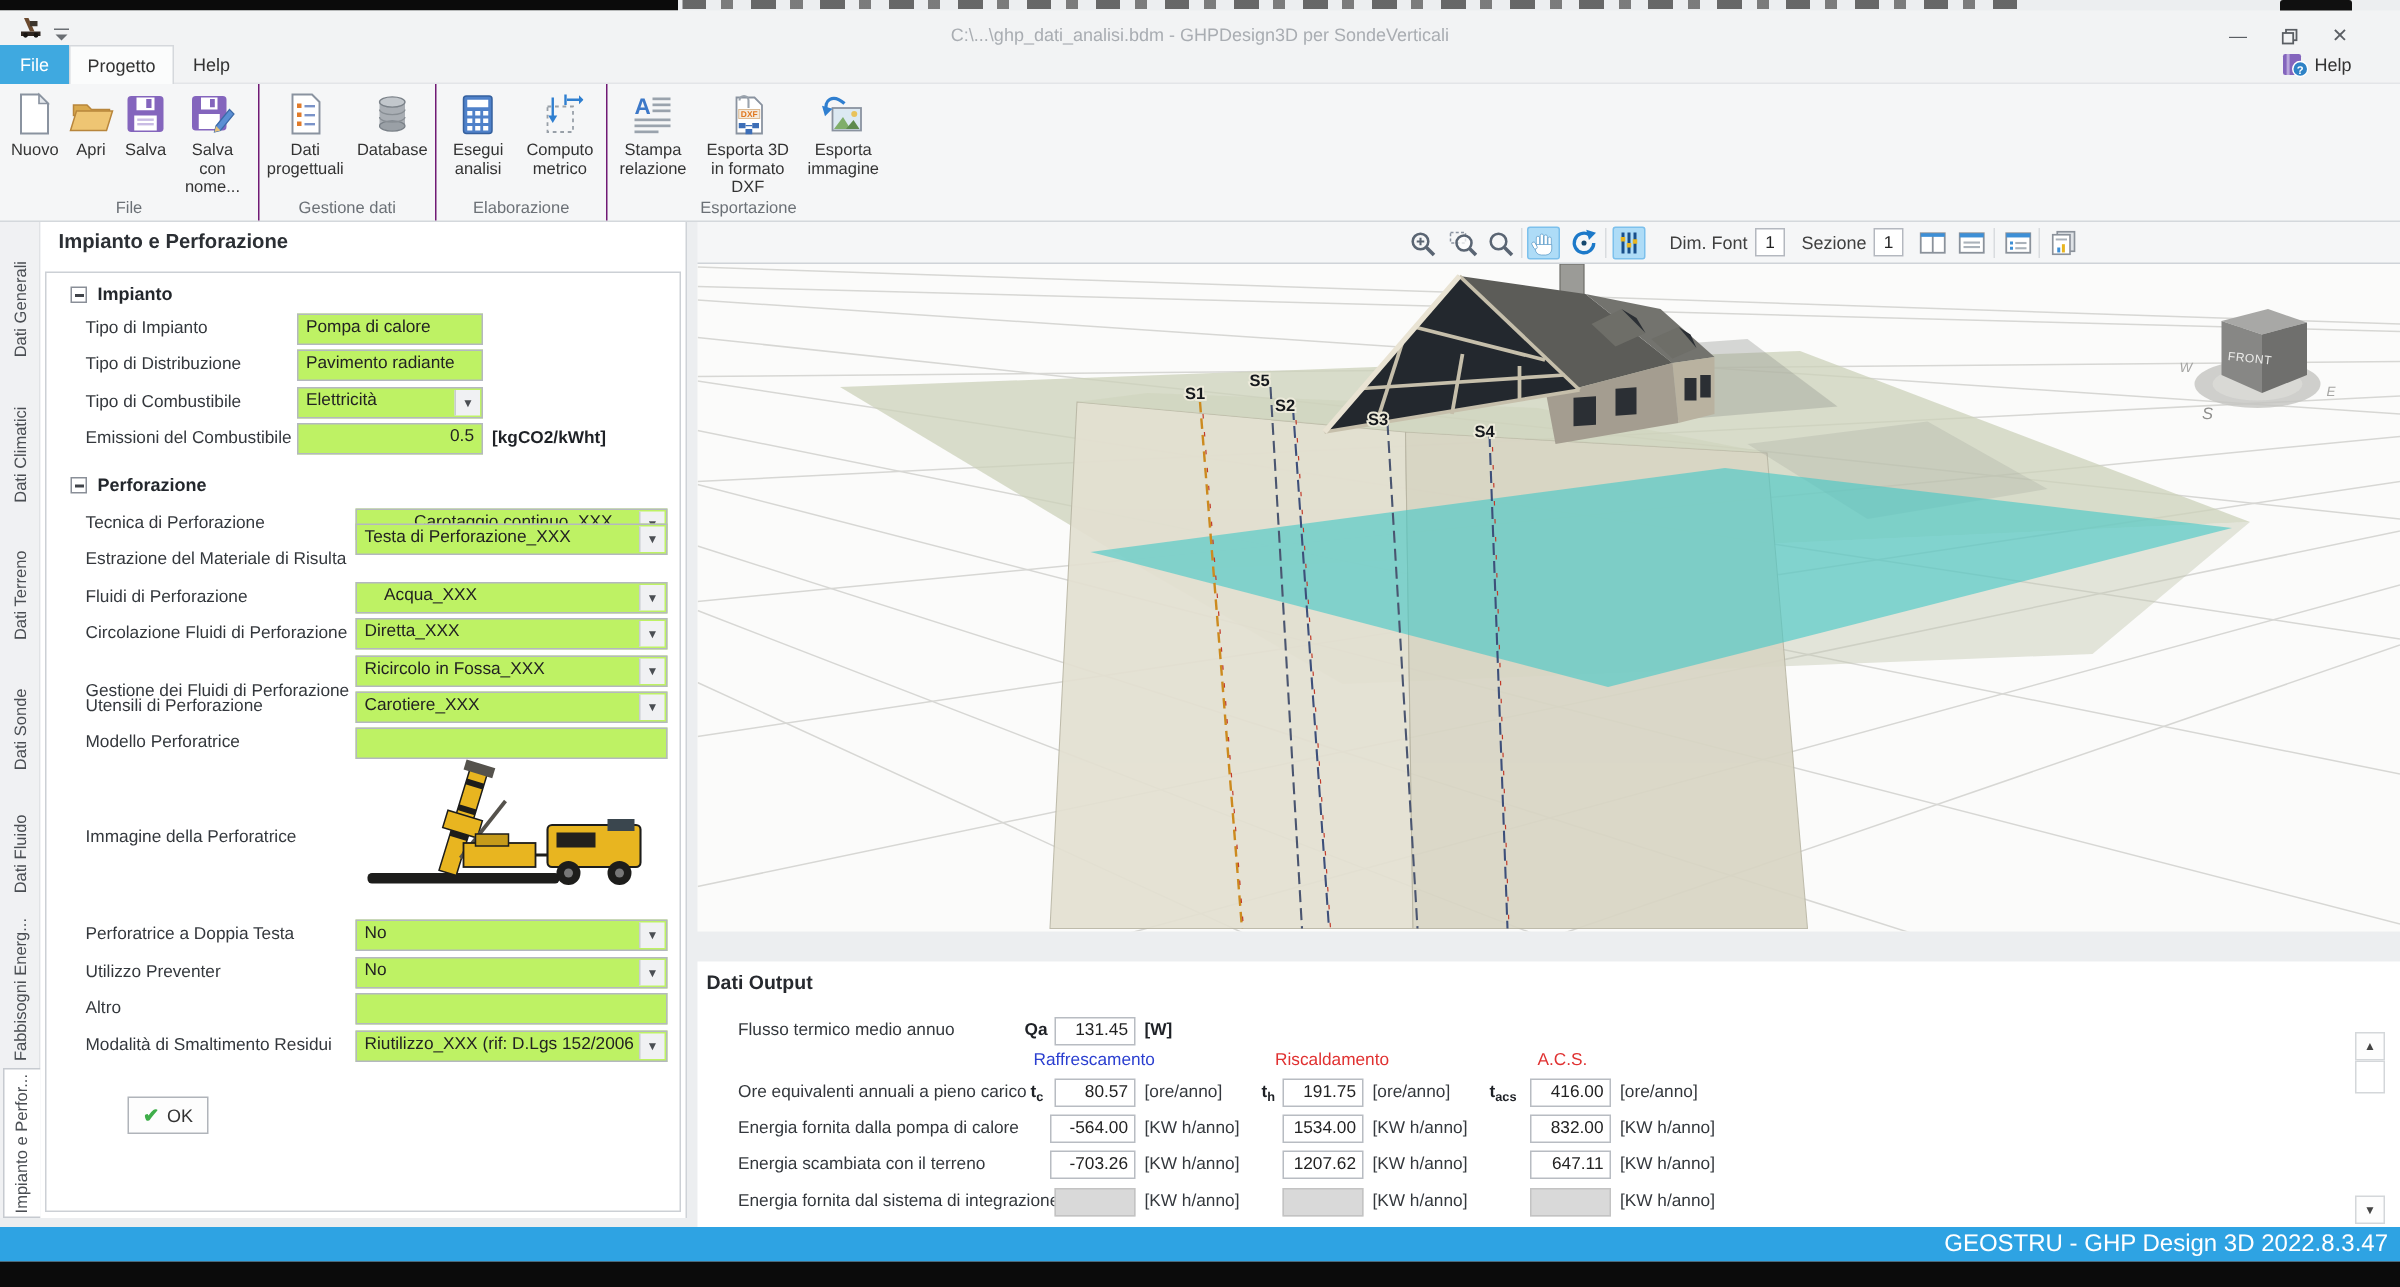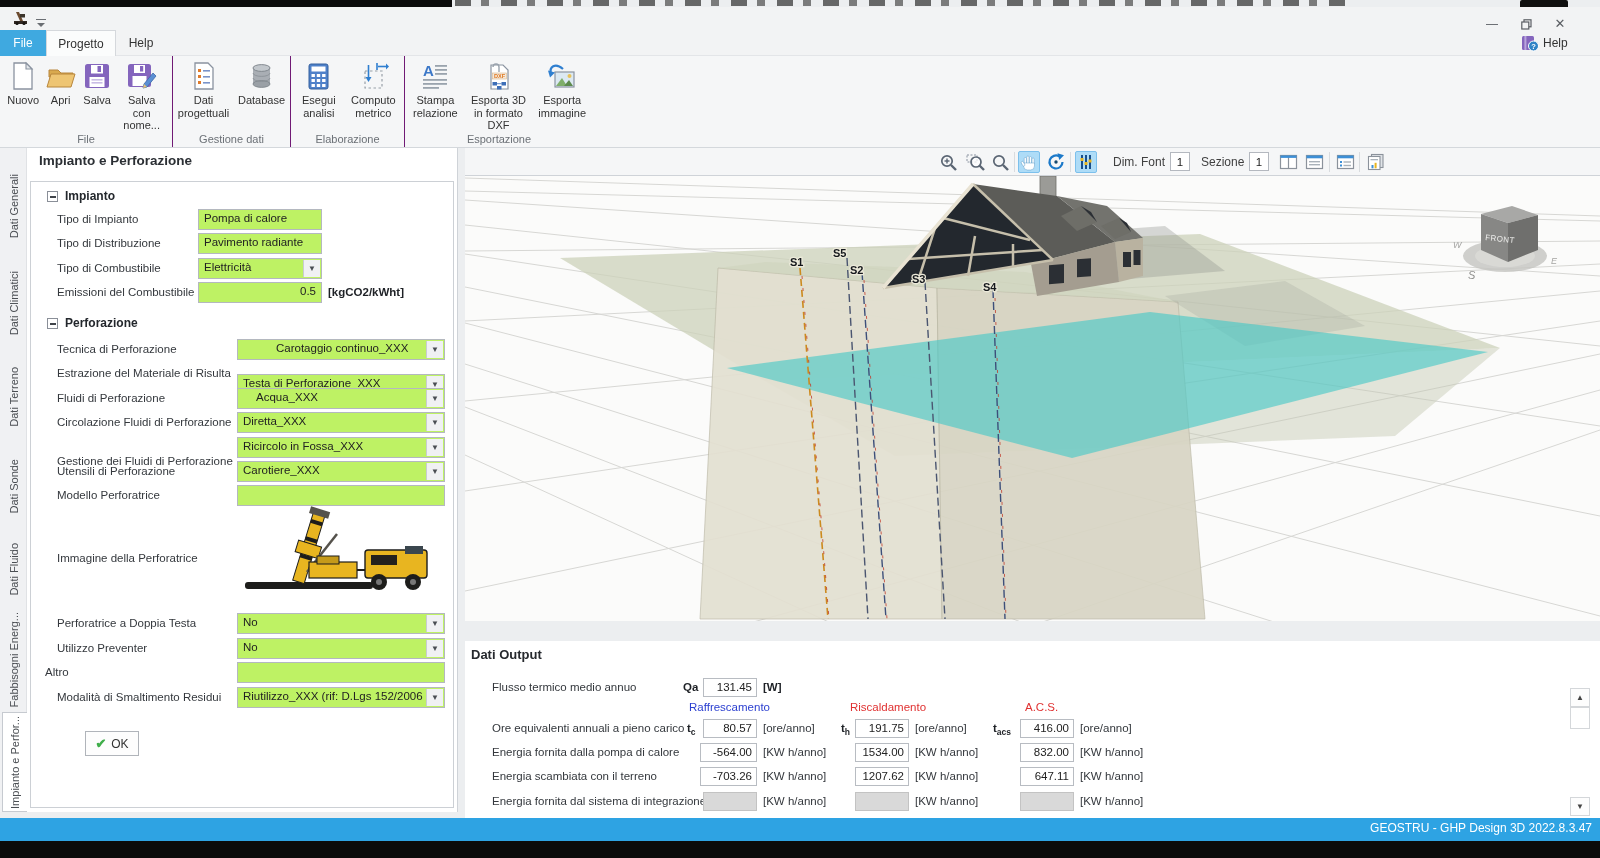--- a/index.html
+++ b/index.html
@@ -83,41 +83,42 @@
   .ohdr.blue{color:#2b3fd0;}
   .ohdr.red{color:#e03131;}
 
   
   .sbar-btn{left:1570px;width:20px;height:19px;border:1px solid #d4d7da;background:#fdfdfd;display:flex;align-items:center;justify-content:center;font-size:8px;color:#444;}
   .sbar-thumb{left:1570px;width:20px;height:22px;border:1px solid #d4d7da;background:#fff;}
 
   
   .statusbar{left:0;top:818px;width:1600px;height:23px;background:#2ea3e3;}
   .cmdbox{left:8px;top:821px;width:430px;height:17px;background:#fff;font-size:11.5px;line-height:17px;padding-left:5px;color:#222;}
-  .brand{right:8px;top:821px;color:#fff;font-size:12px;}
+  .brand{right:8px;top:821px;color:#fff;font-size:16px;}
   .bottom-strip{left:0;top:841px;width:1600px;height:17px;background:#0b0b0b;}
 </style>
 </head>
 <body>
 
 <div class="app">
 
   <div class="abs art-black-left"></div>
   <div class="abs art-text-remnant"></div>
   <div class="abs art-black-right"></div>
 
   <div class="abs titlebar">
     <svg class="abs" style="left:13px;top:3px;" width="16" height="16">
       <rect x="1" y="11" width="13" height="3" fill="#2f2620"></rect>
       <polygon points="3,2 6,2 10,11 7,11" fill="#6b4a2f"></polygon>
       <rect x="7" y="4" width="5" height="3.5" fill="#3b342c"></rect>
       <circle cx="4" cy="13.5" r="1.6" fill="#181512"></circle>
         <circle cx="11" cy="13.5" r="1.6" fill="#181512"></circle>
     </svg>
     <div class="abs qat-arrow"></div>
+    <div class="abs title-text">C:\...\ghp_dati_analisi.bdm - GHPDesign3D per SondeVerticali</div>
     <div class="abs win-btn" style="left:1477px;">—</div>
     <div class="abs win-btn" style="left:1511px;">
       <svg width="11" height="11" style="margin-top:4px;">
           <rect x="3" y="0.8" width="7" height="7" fill="none" stroke="#5a5e63" stroke-width="1.2"></rect>
           <rect x="0.8" y="3" width="7" height="7" fill="#f2f3f4" stroke="#5a5e63" stroke-width="1.2"></rect>
         </svg>
     </div>
     <div class="abs win-btn" style="left:1545px;font-size:13px;">✕</div>
   </div>
 
@@ -341,21 +342,21 @@
       <div class="collapse-box"></div>
       <span>Perforazione</span>
     </div>
 
     <div class="flabel" style="left:30px;top:191px;">Tecnica di Perforazione</div>
     <div class="tb" style="left:210px;top:191px;width:208px;padding-left:38px;">
       <span>Carotaggio continuo_XXX</span><span class="dd-arrow">▼</span>
     </div>
 
     <div class="flabel" style="left:30px;top:215px;">Estrazione del Materiale di Risulta</div>
-    <div class="tb" style="left:210px;top:226px;width:208px;">
+    <div class="tb" style="left:210px;top:201px;width:208px;">
       <span>Testa di Perforazione_XXX</span><span class="dd-arrow">▼</span>
     </div>
 
     <div class="flabel" style="left:30px;top:240px;">Fluidi di Perforazione</div>
     <div class="tb" style="left:210px;top:240px;width:208px;padding-left:18px;">
       <span>Acqua_XXX</span><span class="dd-arrow">▼</span>
     </div>
 
     <div class="flabel" style="left:30px;top:264px;">Circolazione Fluidi di Perforazione</div>
     <div class="tb" style="left:210px;top:264px;width:208px;">
@@ -402,21 +403,21 @@
     <div class="flabel" style="left:30px;top:465px;">Perforatrice a Doppia Testa</div>
     <div class="tb" style="left:210px;top:465px;width:208px;">
       <span>No</span><span class="dd-arrow">▼</span>
     </div>
 
     <div class="flabel" style="left:30px;top:490px;">Utilizzo Preventer</div>
     <div class="tb" style="left:210px;top:490px;width:208px;">
       <span>No</span><span class="dd-arrow">▼</span>
     </div>
 
-    <div class="flabel" style="left:18px;top:514px;text-align:right;">Altro</div>
+    <div class="flabel" style="left:30px;top:514px;text-align:right;">Altro</div>
     <div class="tb" style="left:210px;top:514px;width:208px;"></div>
 
     <div class="flabel" style="left:30px;top:539px;">Modalità di Smaltimento Residui</div>
     <div class="tb" style="left:210px;top:539px;width:208px;padding-right:20px;">
       <span>Riutilizzo_XXX (rif: D.Lgs 152/2006 e s</span><span class="dd-arrow">▼</span>
     </div>
 
     <div class="ok-btn" style="left:58px;top:583px;">
       <span class="ok-check">✔</span>
       <span>OK</span>

